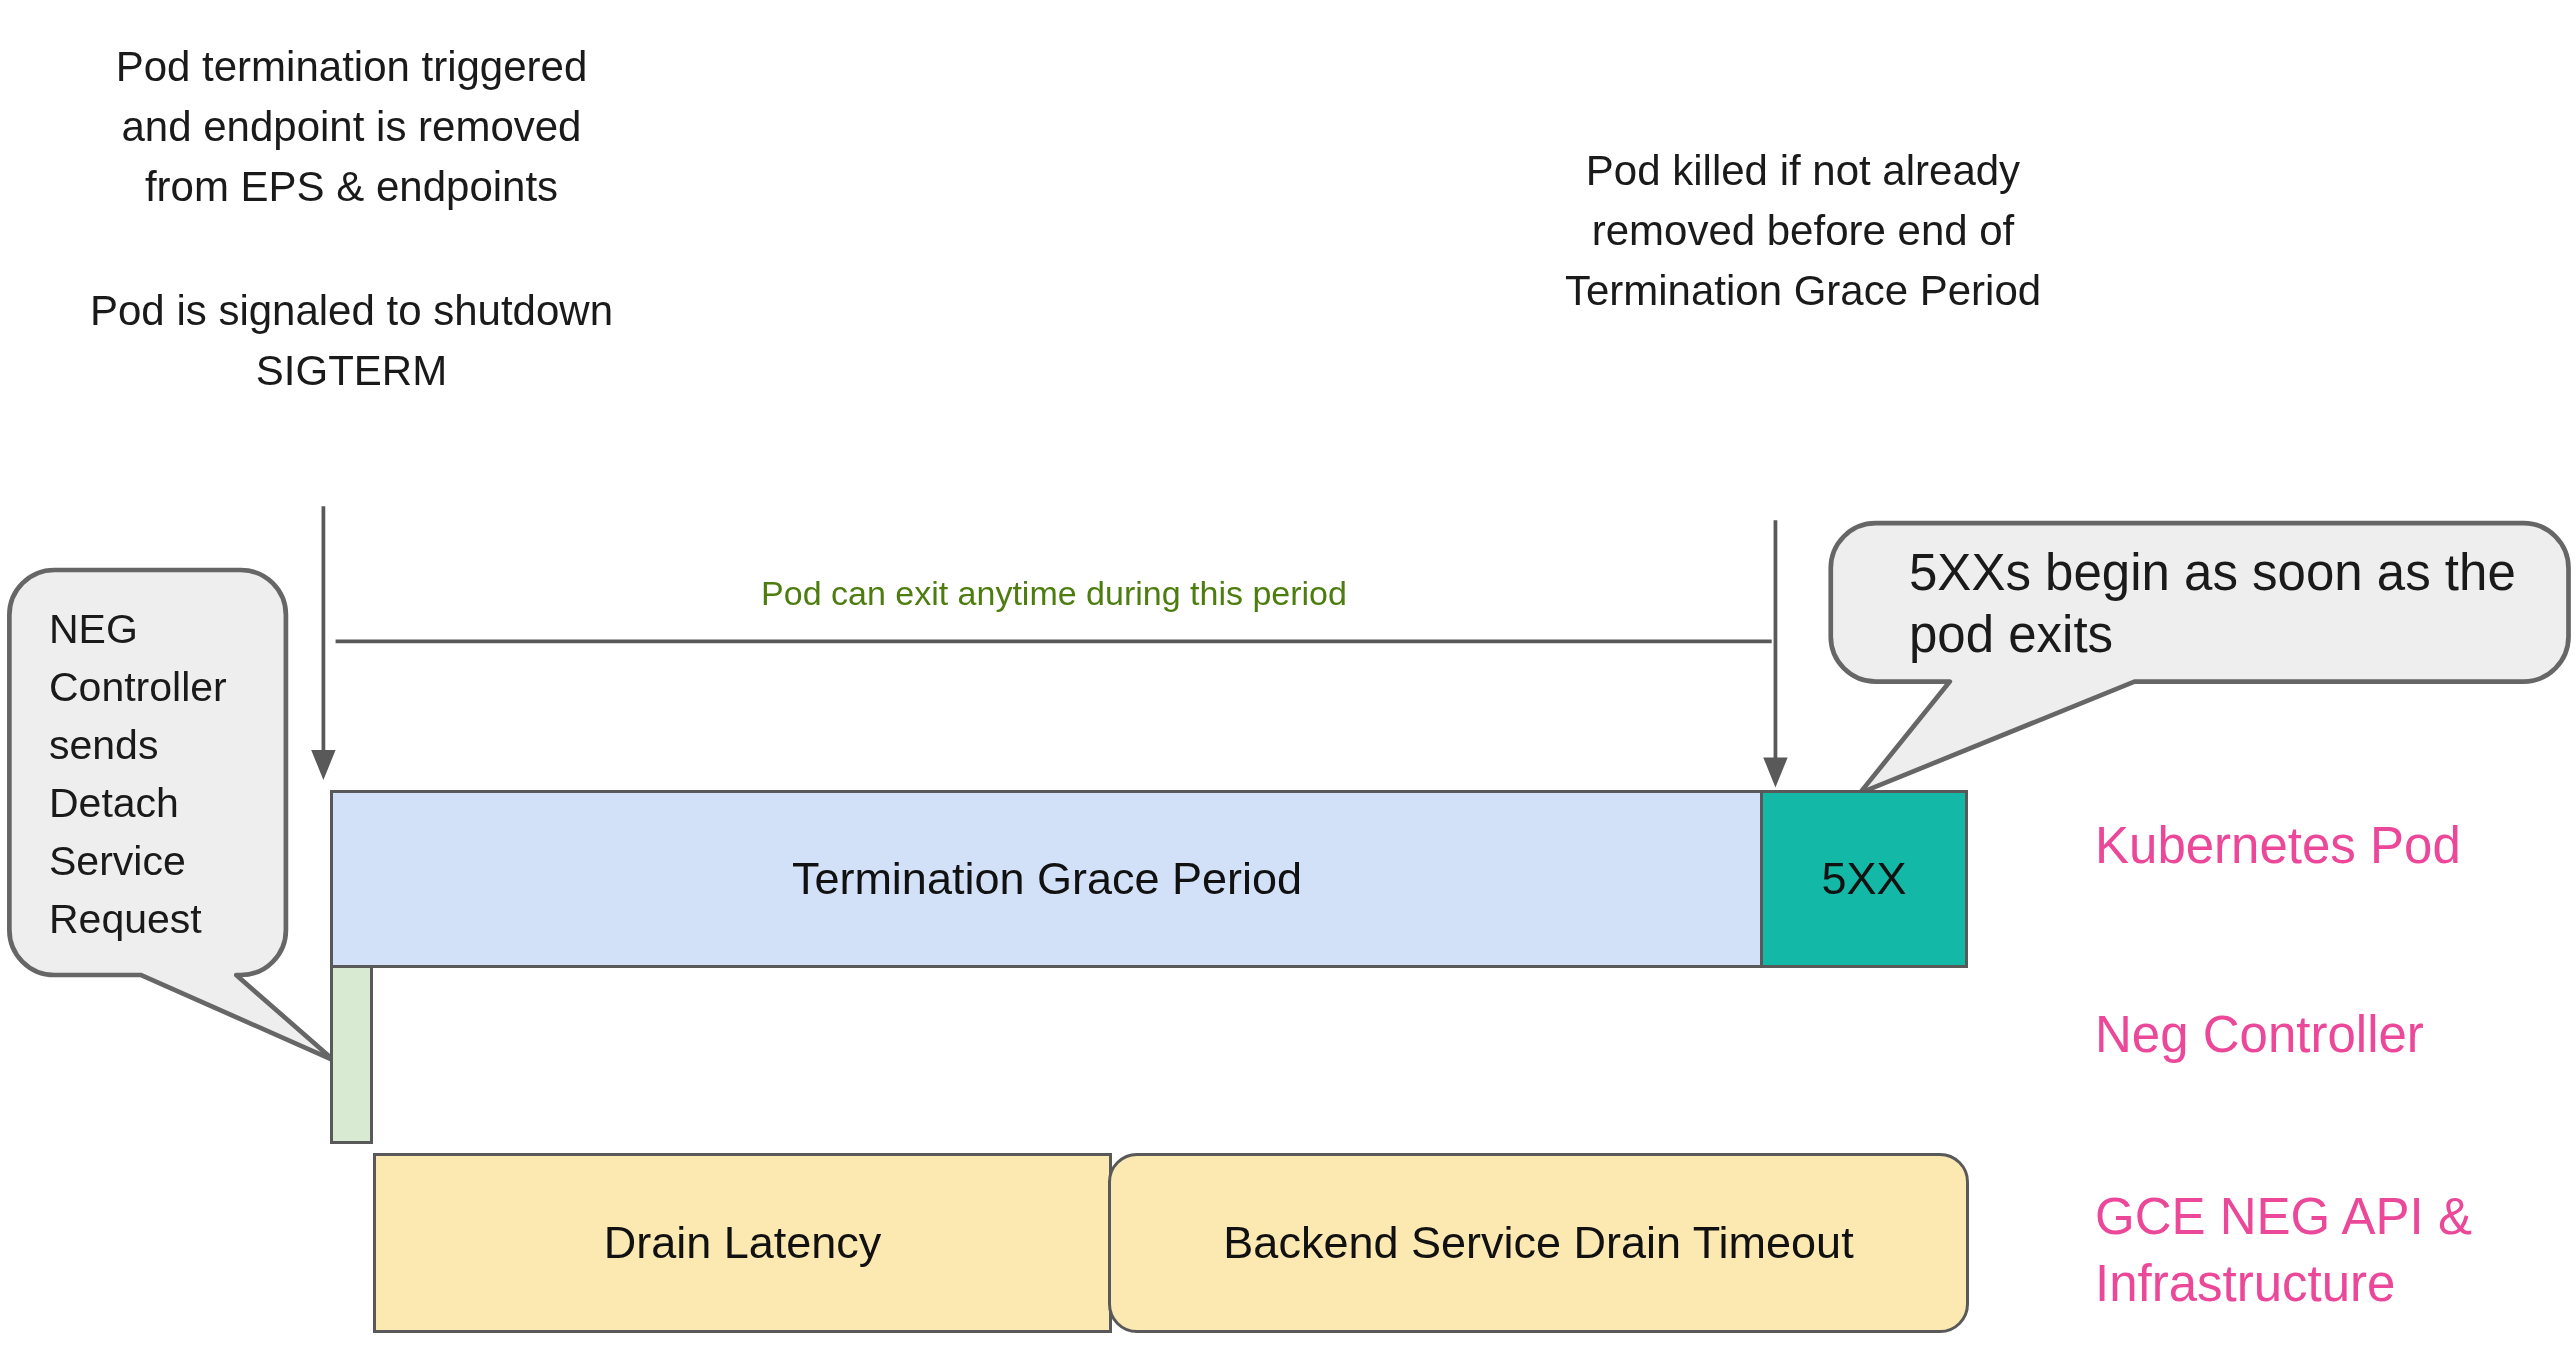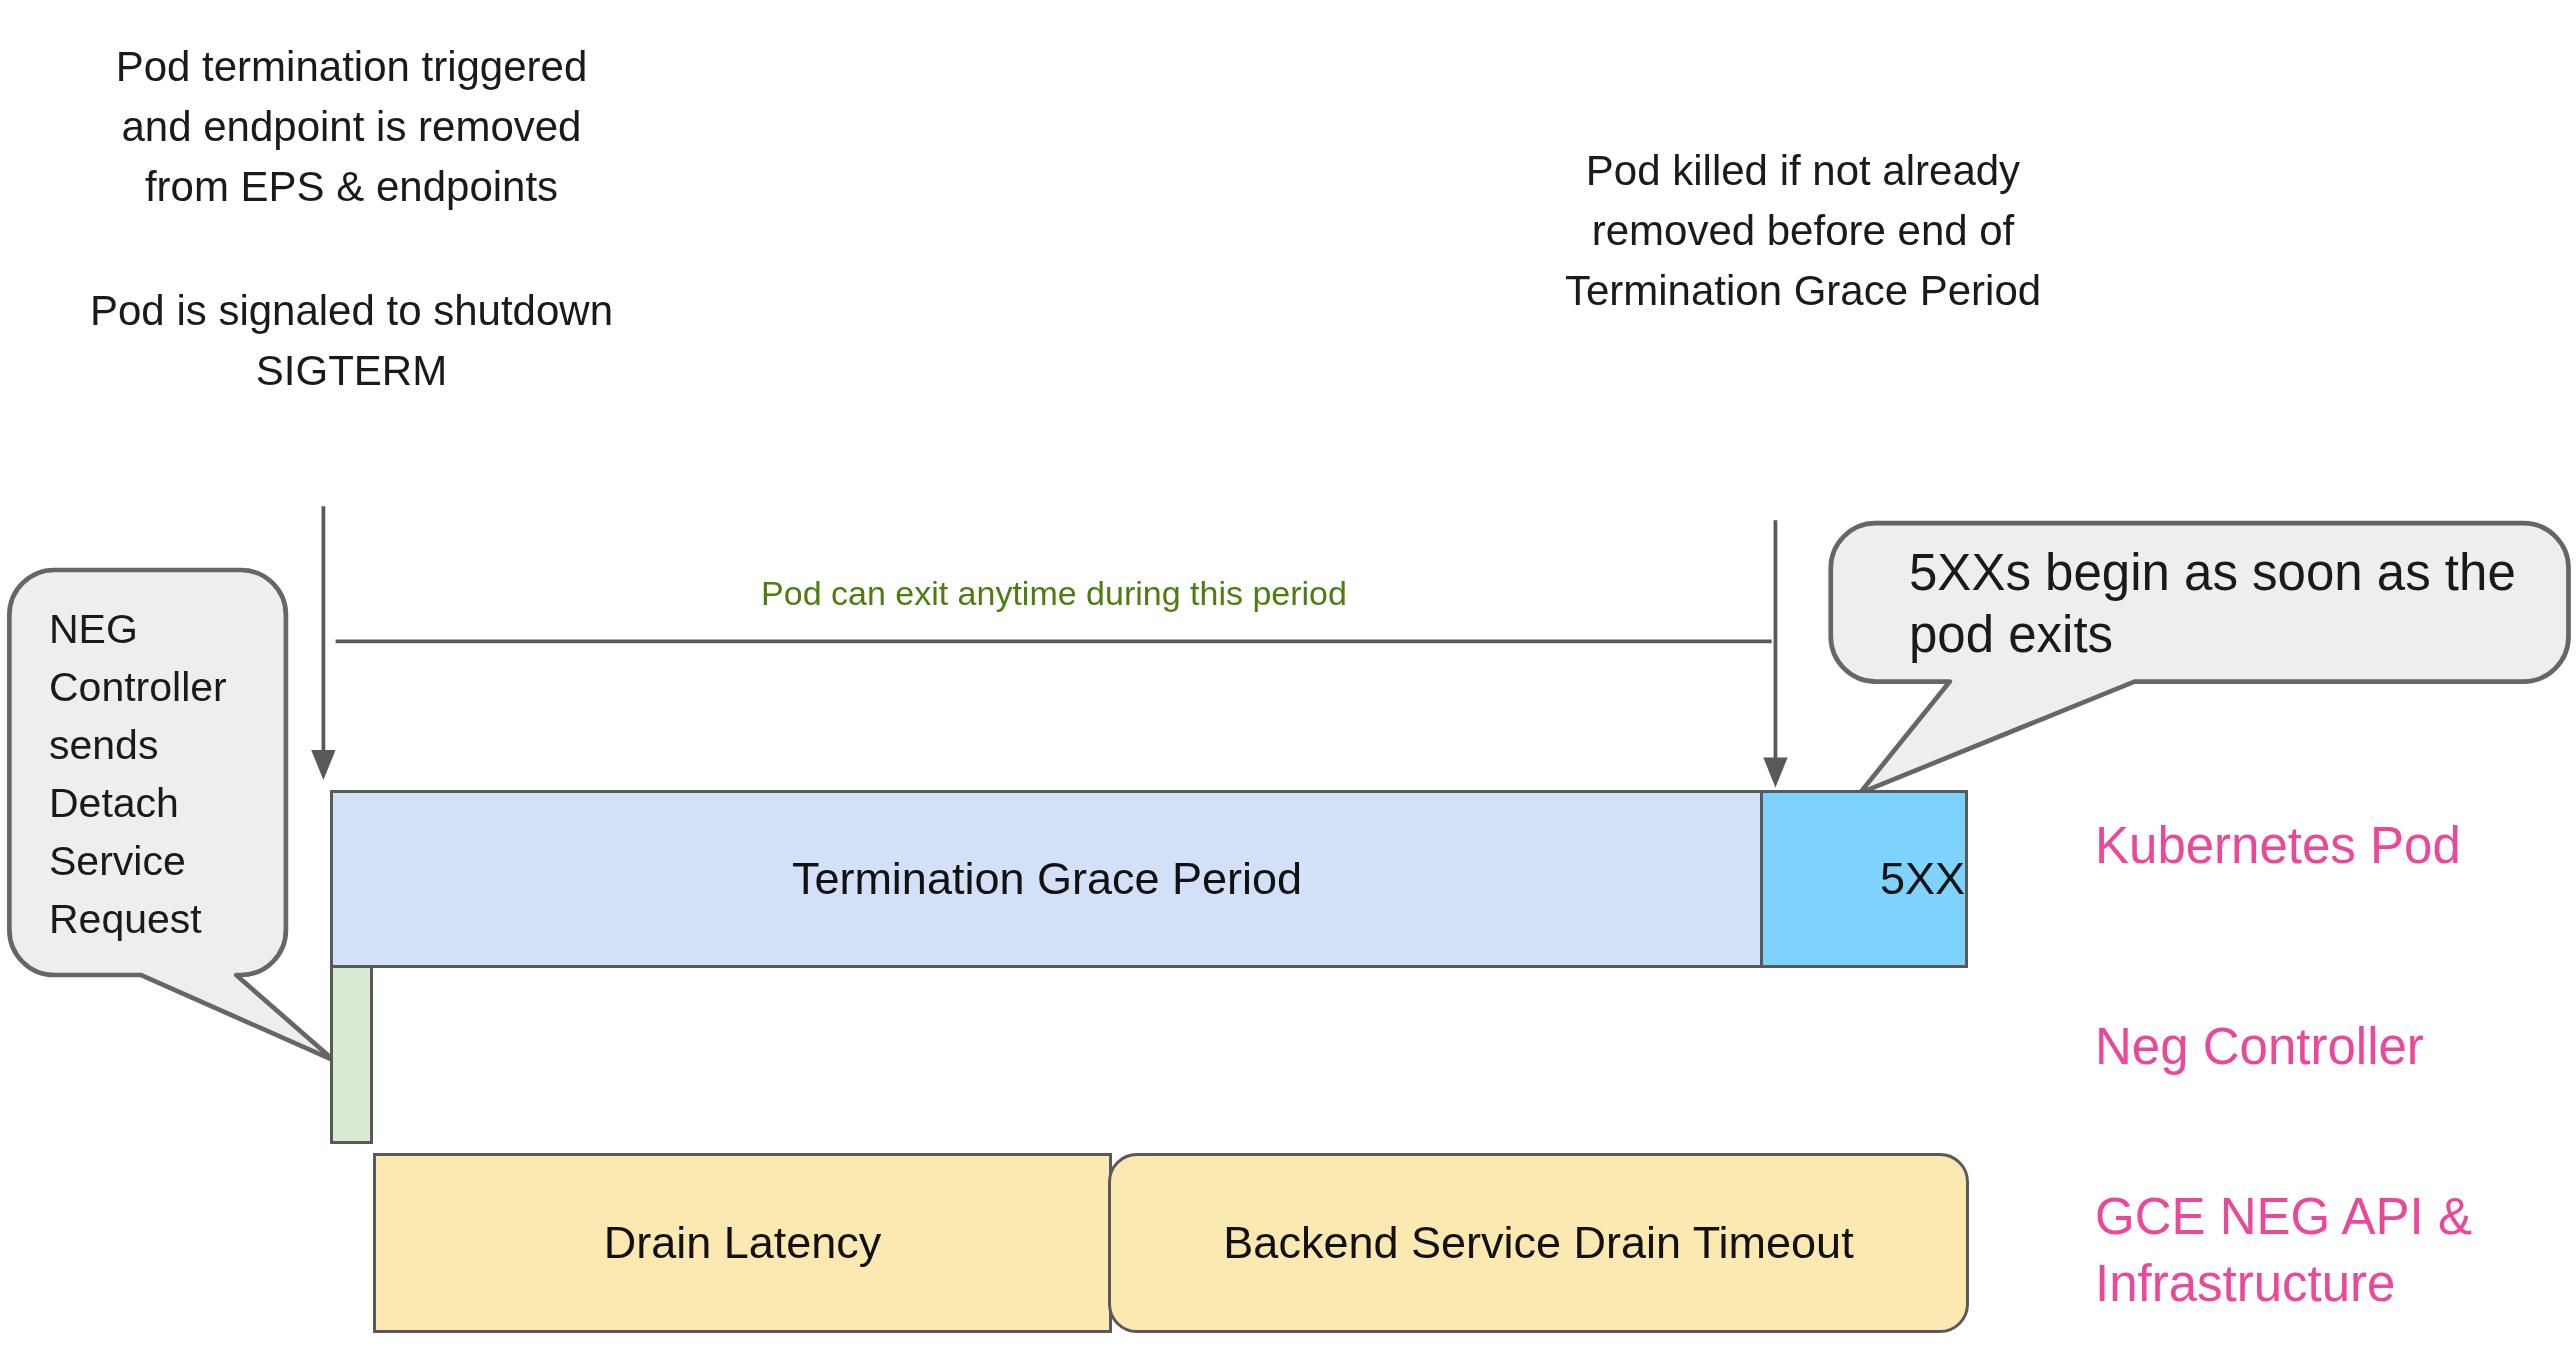--- a/index.html
+++ b/index.html
@@ -16,21 +16,21 @@
   .note{font-size:42px;line-height:60px;text-align:center;color:#1a1a1a;}
   .note-line{white-space:nowrap;}
   .exit-note{font-size:34px;text-align:center;white-space:nowrap;color:#4d7c0f;}
   .bar{
     box-sizing:border-box;
     border:3.7px solid #595959;
     display:flex;align-items:center;justify-content:center;
     font-size:45px;color:#111111;
   }
   .bar-blue{background:#d2e1f8;}
-  .bar-pink{background:#7dd3fc;justify-content:flex-end;}
+  .bar-pink{background:#14b8a6;}
   .bar-green{background:#d9ead3;}
   .bar-yellow{background:#fce9b2;margin-top:13px;}
   .bar-label{white-space:nowrap;}
   .row-label{font-size:51px;line-height:67px;color:#ec4899;white-space:nowrap;}
   .callout-text{color:#1a1a1a;}
   .callout-left-text{font-size:41px;line-height:58px;}
   .callout-right-text{font-size:51px;line-height:62px;margin-left:42px;}
   .callout-text div{white-space:nowrap;}
 </style>
 </head>
@@ -105,21 +105,21 @@
   <div class="abs bar bar-yellow" style="left:373px;top:1140px;width:739px;height:180px;">
     <span class="bar-label">Drain Latency</span>
   </div>
 
   <div class="abs bar bar-yellow" style="left:1108px;top:1140px;width:861px;height:180px;border-radius:29px;">
     <span class="bar-label">Backend Service Drain Timeout</span>
   </div>
 
   <div class="abs row-label" style="left:2095px;top:812px;">Kubernetes Pod</div>
 
-  <div class="abs row-label" style="left:2095px;top:1001px;margin-top:12px;">Neg Controller</div>
+  <div class="abs row-label" style="left:2095px;top:1001px;">Neg Controller</div>
 
   <div class="abs row-label" style="left:2095px;top:1183px;">
     <div>GCE NEG API &amp;</div>
     <div>Infrastructure</div>
   </div>
 
 </div>
 
 
 </body></html>

